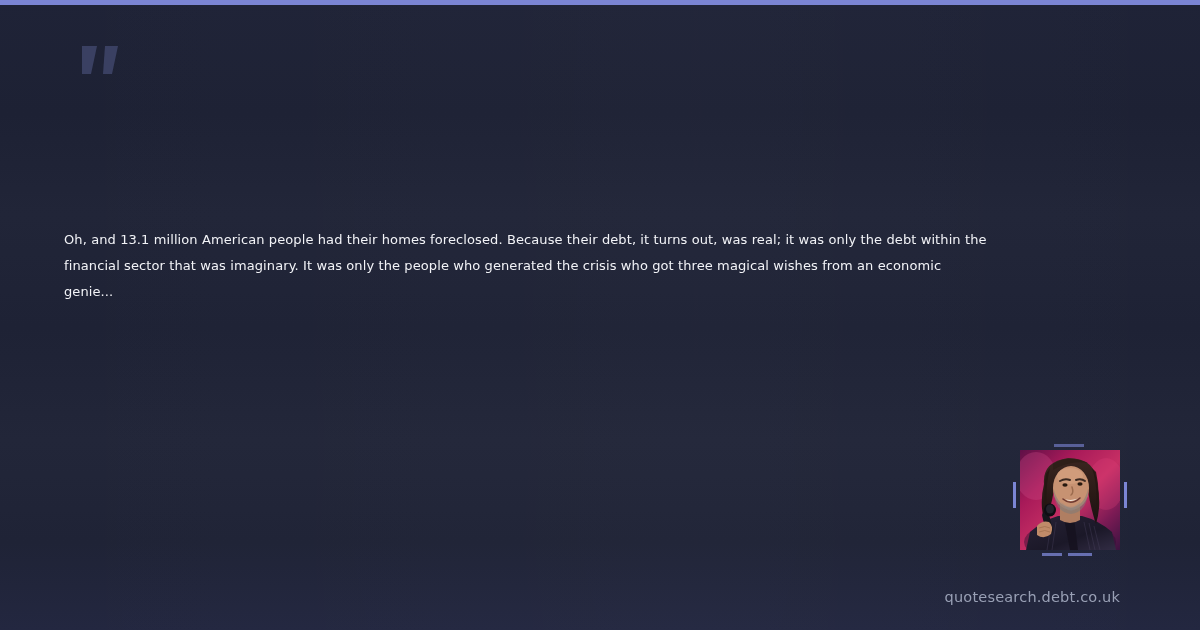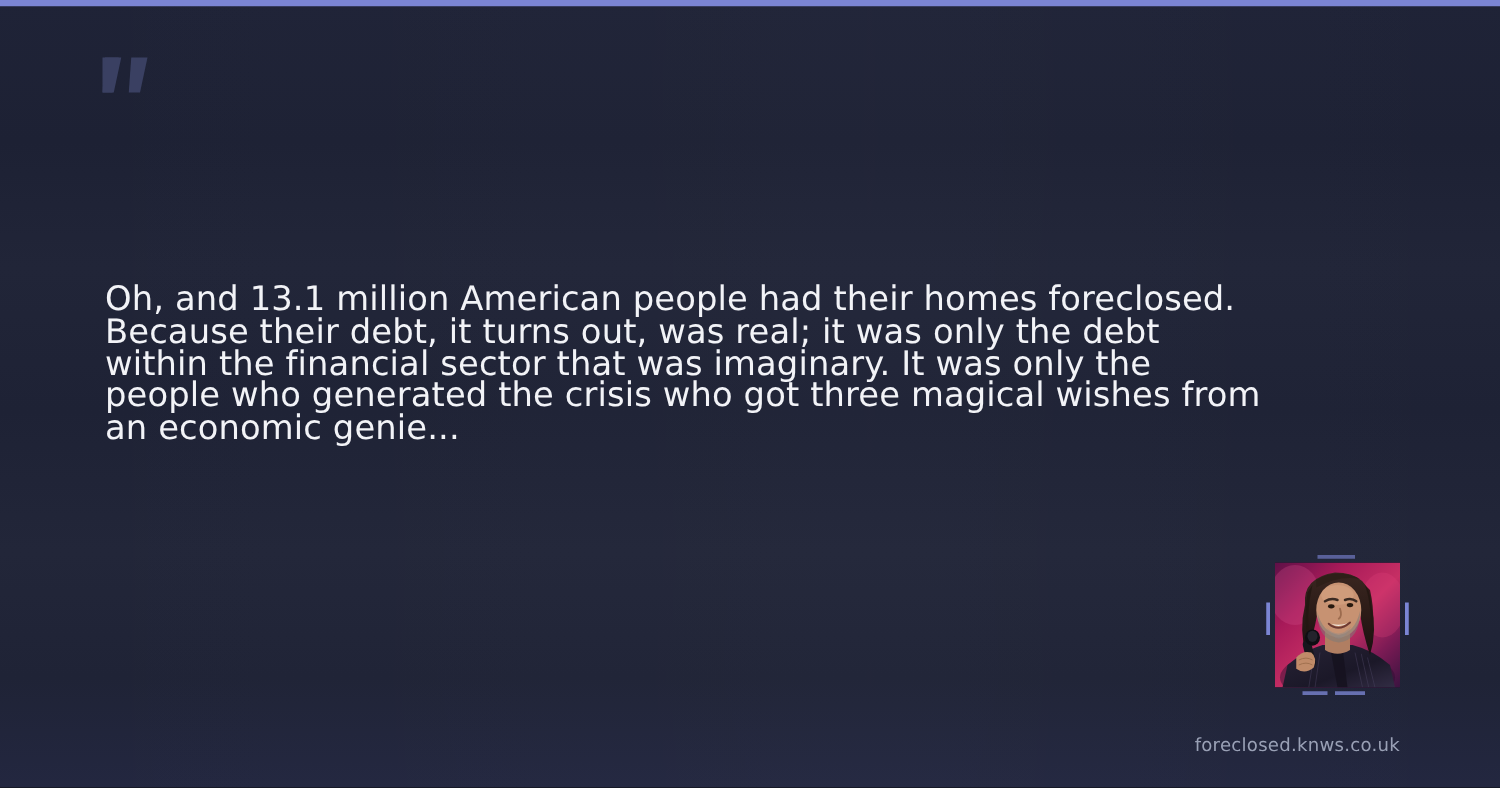--- a/index.html
+++ b/index.html
@@ -57,25 +57,25 @@
     left: 78px;
     top: 30px;
     width: 64px;
     height: 60px;
     z-index: 3;
   }
   .quote-mark svg { display: block; }
 
   .quote-text {
     position: absolute;
-    left: 84px;
+    left: 64px;
     top: 227px;
     width: 930px;
     color: #f2f3f7;
-    font-size: 27px;
+    font-size: 13px;
     line-height: 25.8px;
     letter-spacing: 0.1px;
     z-index: 3;
     white-space: pre-wrap;
   }
 
   .attribution {
     position: absolute;
     left: 80px;
     top: 354px;
@@ -225,15 +225,15 @@
           <path d="M17 76 Q22 70 29 72 Q34 76 31 84 Q24 90 17 85 Z" fill="#c08b69"></path>
           <path d="M19 78 Q25 75 30 78" stroke="#a1714f" stroke-width="0.8" fill="none"></path>
           <path d="M19 82 Q25 79 30 82" stroke="#a1714f" stroke-width="0.8" fill="none"></path>
 
           <rect x="0" y="0" width="100" height="100" fill="none"></rect>
         </g>
       </svg>
     </div>
   </div>
 
-  <div class="footer-url">foreclosed.knws.co.uk</div>
+  <div class="footer-url">quotesearch.debt.co.uk</div>
 
 </div>
 
 </body></html>

